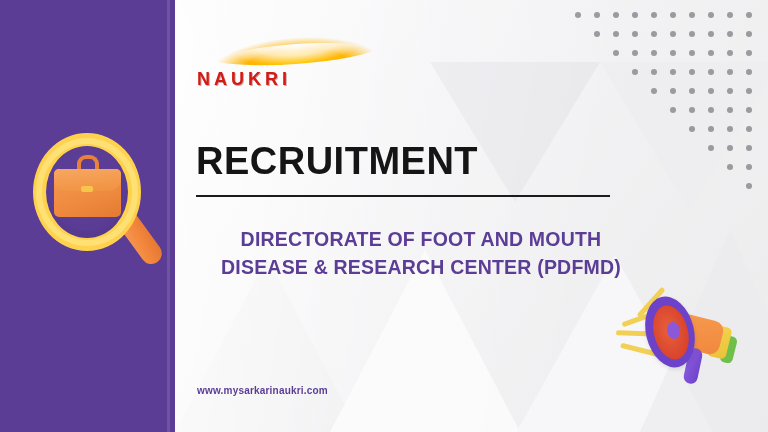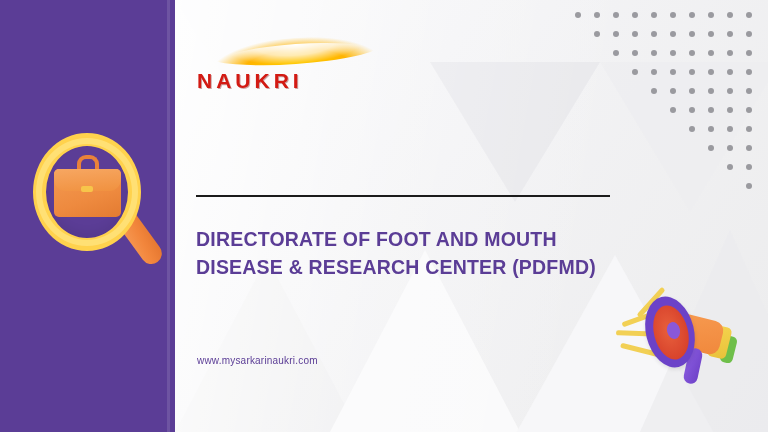--- a/index.html
+++ b/index.html
@@ -136,21 +136,21 @@
     font-weight: bold;
     letter-spacing: -0.5px;
     color: #d31a13;
     text-shadow: 1px 1px 0 rgba(120,0,0,.35);
     white-space: nowrap;
   }
   .logo-line1 .small { font-size: 21px; }
   .logo-line2 {
     position: absolute;
     left: 1px; top: 33px;
-    font-size: 21px;
+    font-size: 18px;
     font-weight: bold;
     letter-spacing: 4px;
     color: #d31a13;
     text-shadow: 1px 1px 0 rgba(120,0,0,.35);
     white-space: nowrap;
   }
 
   
   #headline {
     position: absolute;
@@ -170,26 +170,27 @@
   }
   #subtitle {
     position: absolute;
     left: 196px; top: 226px;
     width: 450px;
     font-size: 19.5px;
     font-weight: bold;
     letter-spacing: 0.2px;
     line-height: 1.42;
     color: #5b3d96;
+    text-align: center;
   }
   #url {
     position: absolute;
-    left: 197px; top: 355px;
+    left: 197px; top: 385px;
     font-size: 10px;
-    font-weight: normal;
+    font-weight: bold;
     letter-spacing: .2px;
     color: #5b3d96;
   }
 
   
   #magnifier {
     position: absolute;
     left: 33px; top: 133px;
     width: 125px; height: 135px;
   }
@@ -412,20 +413,21 @@
     <div class="bc-flap"></div>
     <div class="bc-clasp"></div>
   </div>
 
   <div id="logo-block">
     <div class="logo-swoosh"></div>
     <div class="logo-swoosh2"></div>
     <div class="logo-line2">NAUKRI</div>
   </div>
 
+  <div id="headline">RECRUITMENT</div>
   <div id="divider"></div>
 
   <div id="subtitle">DIRECTORATE OF FOOT AND MOUTH DISEASE &amp; RESEARCH CENTER (PDFMD)</div>
 
   <div id="url">www.mysarkarinaukri.com</div>
 
   <div id="megaphone">
     <div class="mp-ray mp-ray3"></div>
     <div class="mp-ray mp-ray2"></div>
     <div class="mp-ray mp-ray1"></div>

